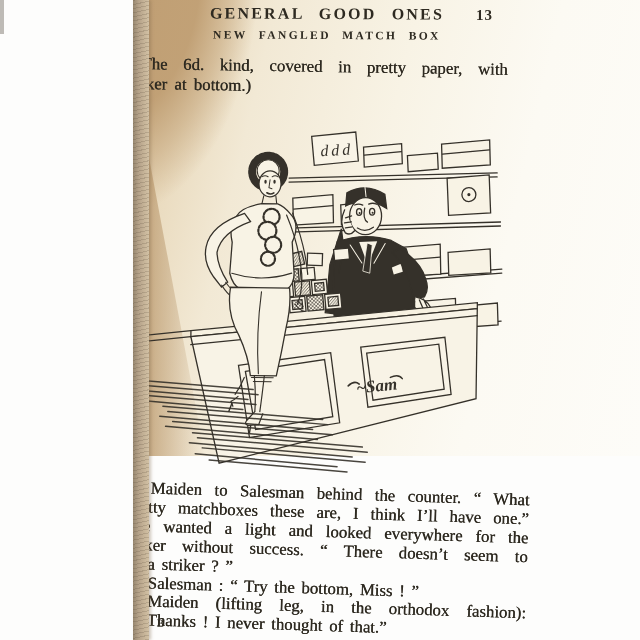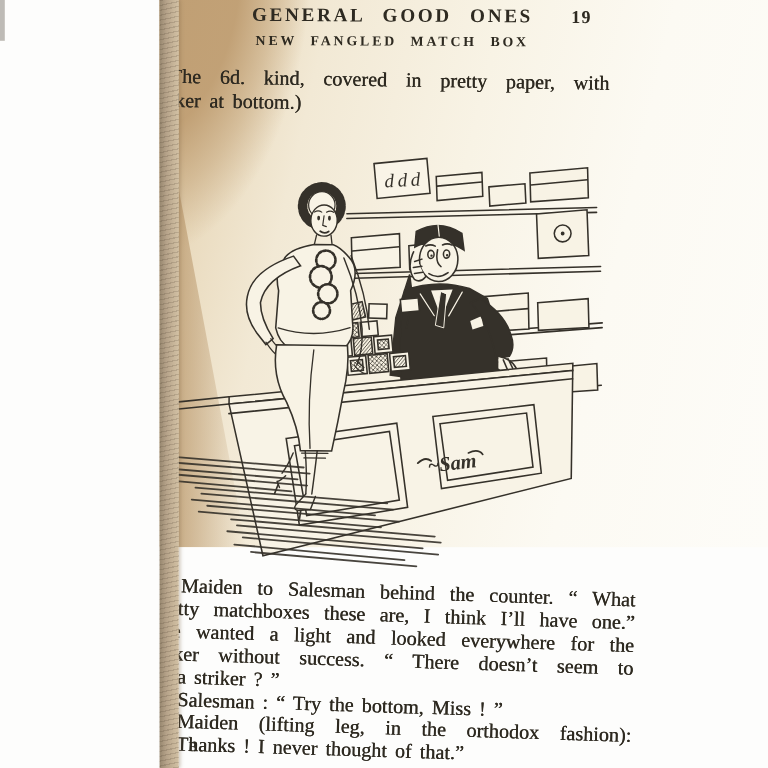--- a/index.html
+++ b/index.html
@@ -68,21 +68,21 @@
 <body>
 
 <div class="stage">
   <div class="corner-notch"></div>
 
   <div class="page">
     <div class="shadow-blob"></div>
     <div class="gutter-wedge"></div>
 
     <div class="header-title ink">GENERAL GOOD ONES</div>
-    <div class="page-number ink">19</div>
+    <div class="page-number ink">13</div>
     <div class="subtitle ink">NEW FANGLED MATCH BOX</div>
 
     <div class="intro ink">
       <span class="line j">(The 6d. kind, covered in pretty paper, with</span>
       <span class="line">riker at bottom.)</span>
     </div>
 
     <svg class="illo" width="366" height="366" viewBox="0 0 366 366">
       <defs>
         <pattern id="ph" patternUnits="userSpaceOnUse" width="3" height="3">

